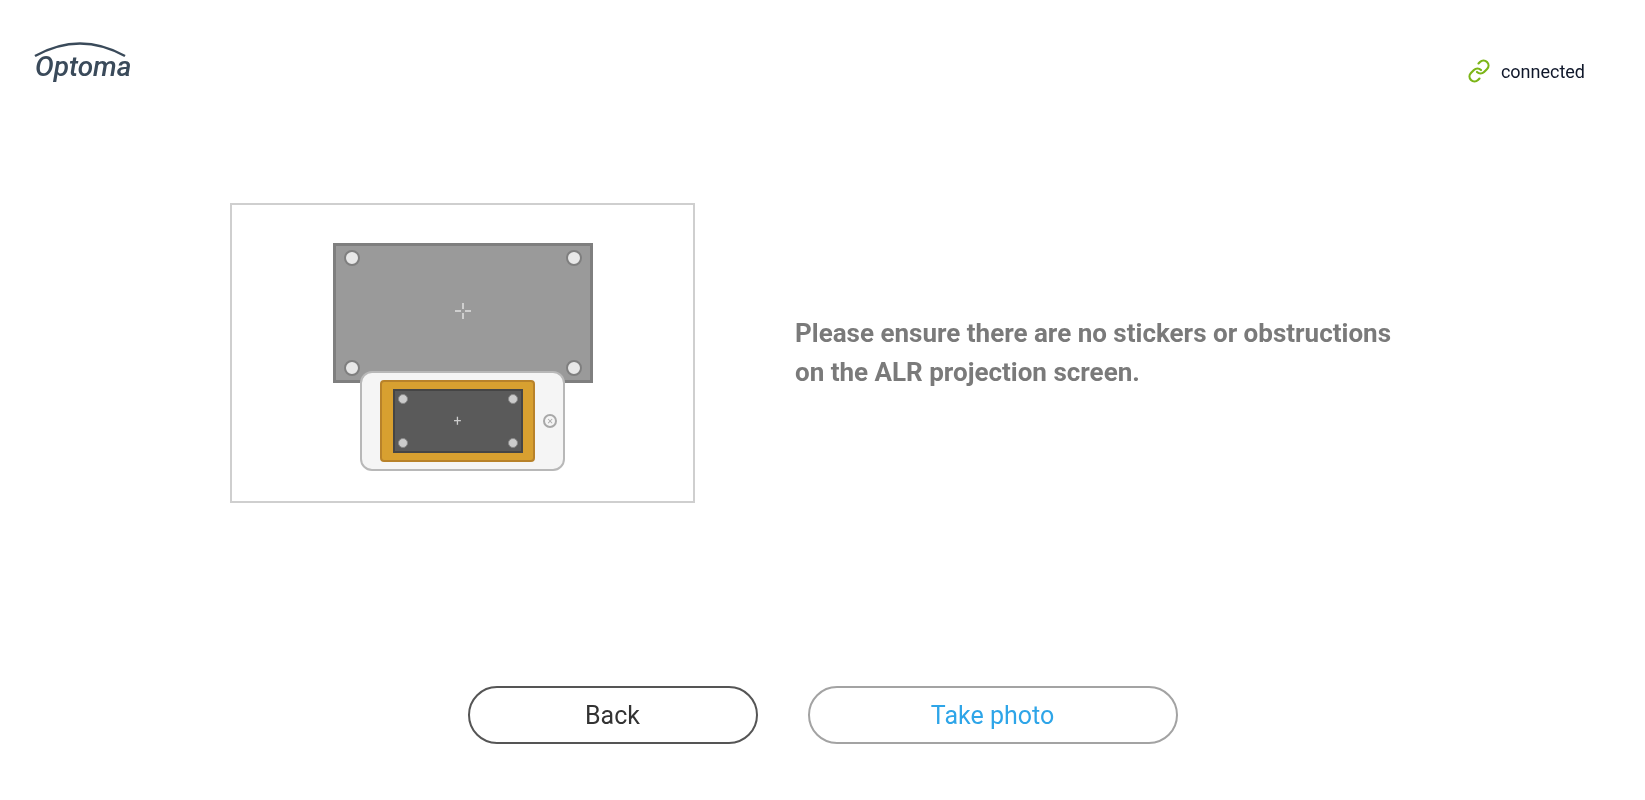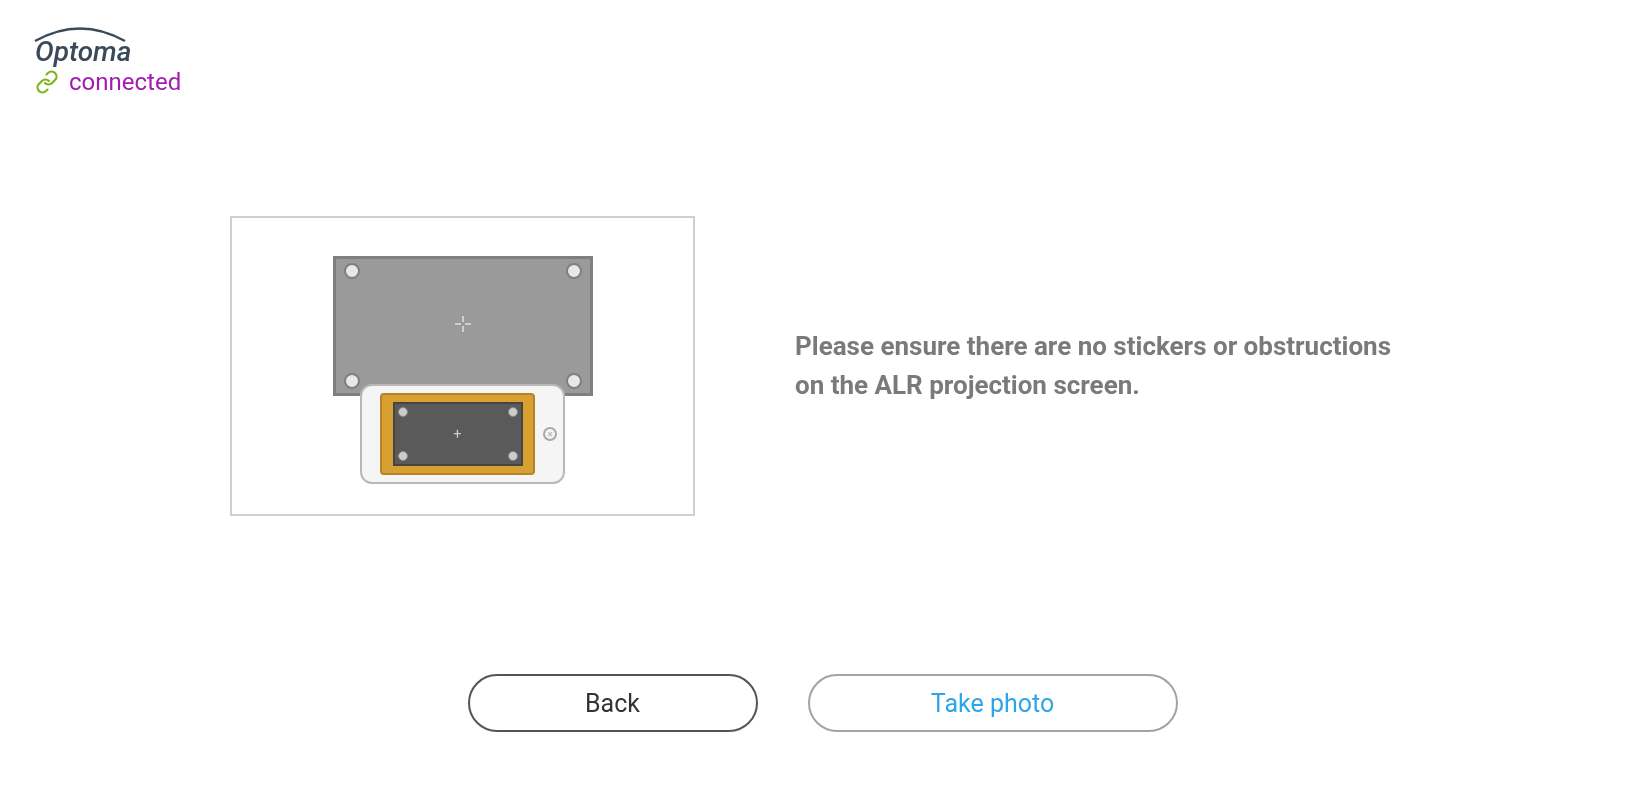--- a/index.html
+++ b/index.html
@@ -10,44 +10,43 @@
     body {
       font-family: -apple-system, BlinkMacSystemFont, "Segoe UI", Roboto, Helvetica, Arial, sans-serif;
       background: #ffffff;
       width: 1645px;
       height: 800px;
       position: relative;
     }
     .header {
       display: flex;
       justify-content: space-between;
-      align-items: flex-start;
-      padding: 35px 60px 0 35px;
-      flex-direction: column;
+      align-items: flex-end;
+      padding: 50px 60px 0 35px;
     }
     .logo {
       font-size: 28px;
       font-weight: 500;
       color: #3a4a5a;
       font-style: italic;
       position: relative;
     }
     .logo-arc {
       position: absolute;
       top: -14px;
       left: -5px;
       width: 100px;
       height: 30px;
     }
     .status {
       display: flex;
       align-items: center;
       gap: 10px;
-      color: #a21caf;
-      font-size: 24px;
+      color: #0f172a;
+      font-size: 18px;
       font-weight: 400;
     }
     .status-icon svg {
       width: 24px;
       height: 24px;
       display: block;
     }
     .content {
       display: flex;
       align-items: center;
@@ -165,21 +164,21 @@
       font-size: 26px;
       line-height: 1.5;
       color: #7a7a7a;
       font-weight: 700;
     }
     .buttons {
       display: flex;
       justify-content: center;
       gap: 50px;
       position: absolute;
-      bottom: 68px;
+      bottom: 56px;
       left: 0;
       right: 0;
     }
     .btn {
       width: 290px;
       height: 58px;
       border-radius: 30px;
       background: #ffffff;
       font-size: 25px;
       font-weight: 400;

